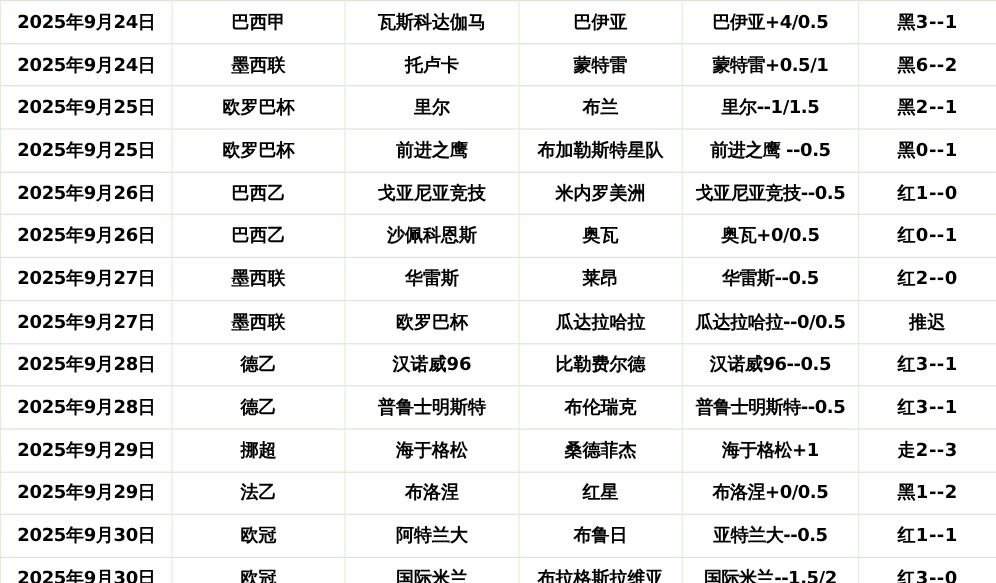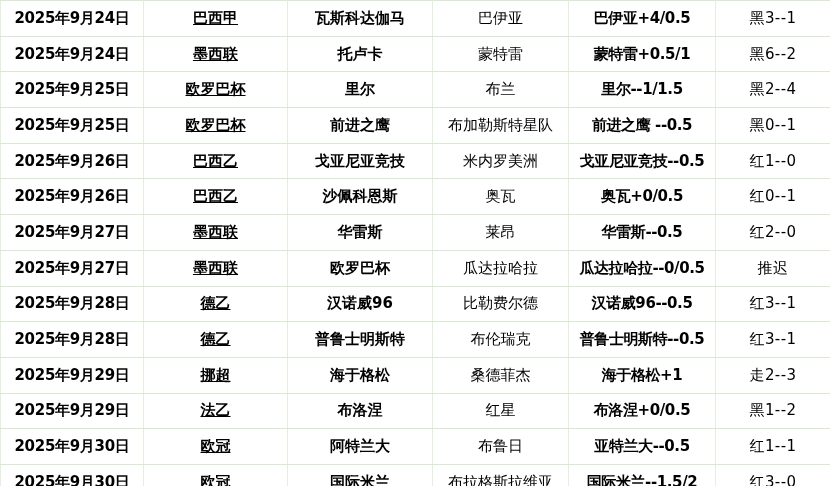--- a/index.html
+++ b/index.html
@@ -49,37 +49,36 @@
 
   td.date {
     font-size: 14px;
     font-weight: bold;
     letter-spacing: -0.3px;
     color: #000;
   }
   td.league {
     font-weight: bold;
     font-size: 15px;
-    text-decoration: underline;
   }
   td.home {
     font-weight: bold;
     font-size: 15px;
   }
   td.away {
-    font-weight: normal;
+    font-weight: bold;
     font-size: 15px;
   }
   td.handicap {
     font-weight: bold;
     font-size: 14.5px;
     letter-spacing: -0.4px;
   }
   td.result {
-    font-weight: normal;
+    font-weight: bold;
     font-size: 15px;
     letter-spacing: 0.4px;
   }
   
   td.sep-left {
     border-left: 1px solid #7bbf7b;
   }
   td.last-cell-outline {
     border: 2px solid #3f8f6f;
   }
@@ -113,21 +112,21 @@
           <td class="away">蒙特雷</td>
           <td class="handicap">蒙特雷+0.5/1</td>
           <td class="result">黑6--2</td>
         </tr>
         <tr>
           <td class="date">2025年9月25日</td>
           <td class="league">欧罗巴杯</td>
           <td class="home">里尔</td>
           <td class="away">布兰</td>
           <td class="handicap">里尔--1/1.5</td>
-          <td class="result">黑2--4</td>
+          <td class="result">黑2--1</td>
         </tr>
         <tr>
           <td class="date">2025年9月25日</td>
           <td class="league">欧罗巴杯</td>
           <td class="home">前进之鹰</td>
           <td class="away">布加勒斯特星队</td>
           <td class="handicap">前进之鹰 --0.5</td>
           <td class="result">黑0--1</td>
         </tr>
         <tr>

